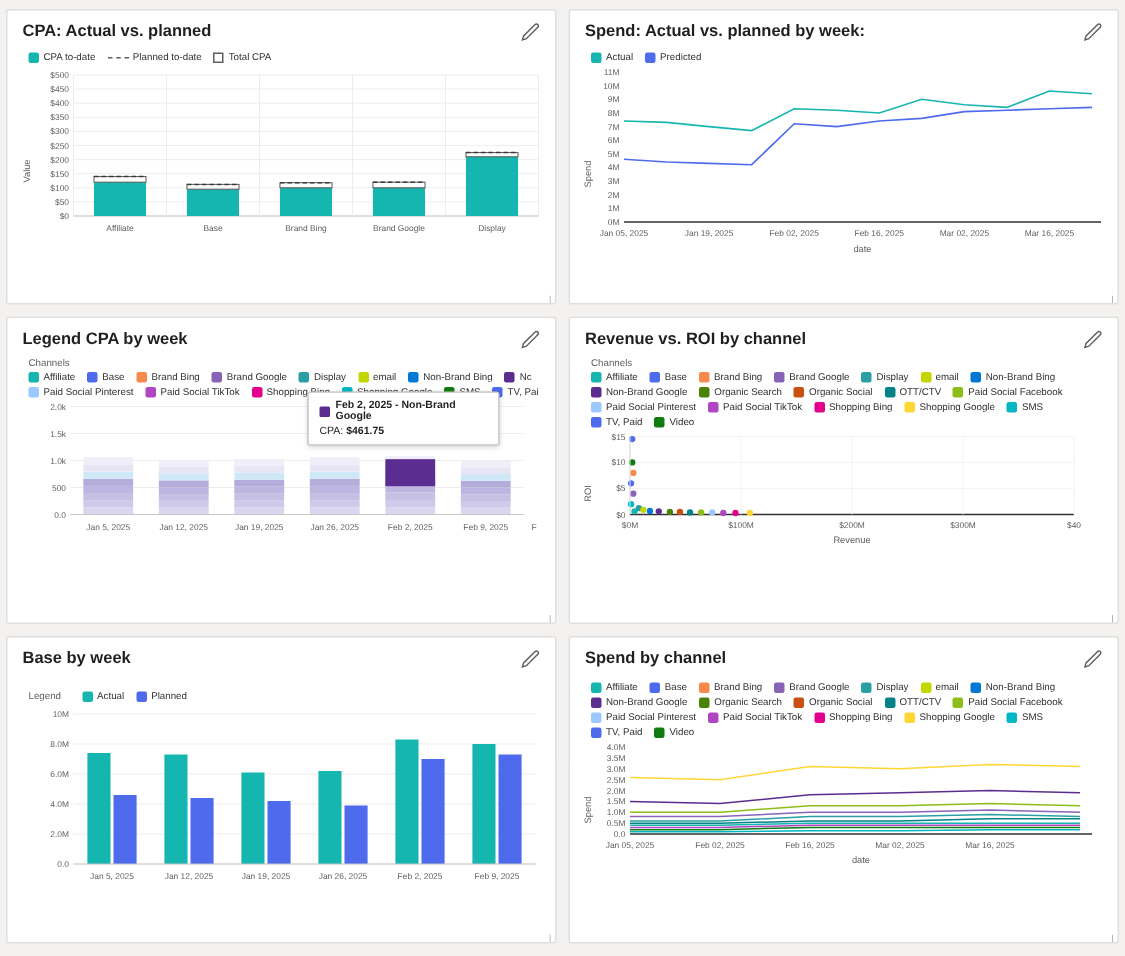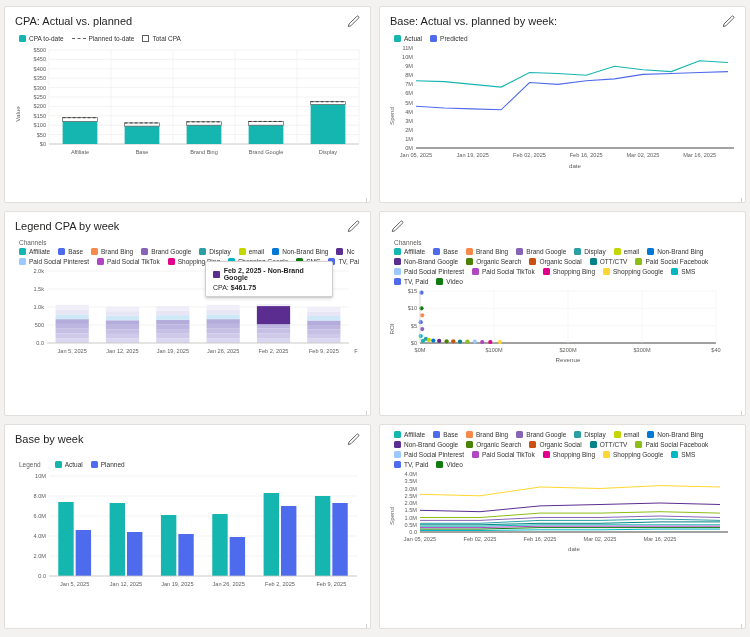--- a/index.html
+++ b/index.html
@@ -24,21 +24,21 @@
     overflow: hidden;
   }
   .card-head {
     display: flex;
     align-items: flex-start;
     justify-content: space-between;
     padding: 8px 10px 2px 10px;
   }
   .card-title {
     font-size: 11px;
-    font-weight: normal;
+    font-weight: bold;
     color: #201f1e;
     line-height: 13px;
   }
   .pencil {
     width: 14px; height: 14px;
     flex: 0 0 14px;
     color: #605e5c;
   }
   .pencil svg { display: block; }
   .legend {
@@ -193,21 +193,21 @@
     </div>
     <span class="resize">
       <svg viewBox="0 0 8 8" width="8" height="8">
           <path d="M8 0v8H0" fill="none" stroke="currentColor" stroke-width="1"></path>
         </svg>
     </span>
   </div>
 
   <div class="card">
     <div class="card-head">
-      <div class="card-title">Base: Actual vs. planned by week:</div>
+      <div class="card-title">Spend: Actual vs. planned by week:</div>
       <span class="pencil">
         <svg viewBox="0 0 16 16" width="14" height="14">
             <path d="M12.3 1.6a1.4 1.4 0 0 1 2 2L5.6 12.3l-3 .9.9-3 8.8-8.6z" fill="none" stroke="currentColor" stroke-width="1.1"></path>
           </svg>
       </span>
     </div>
     <div class="legend">
       <div class="leg-item">
         <span class="leg-sw" style="background:#15b5b0"></span>
         <span>Actual</span>
@@ -406,20 +406,21 @@
     </div>
     <span class="resize">
       <svg viewBox="0 0 8 8" width="8" height="8">
           <path d="M8 0v8H0" fill="none" stroke="currentColor" stroke-width="1"></path>
         </svg>
     </span>
   </div>
 
   <div class="card">
     <div class="card-head">
+      <div class="card-title">Revenue vs. ROI by channel</div>
       <span class="pencil">
         <svg viewBox="0 0 16 16" width="14" height="14">
             <path d="M12.3 1.6a1.4 1.4 0 0 1 2 2L5.6 12.3l-3 .9.9-3 8.8-8.6z" fill="none" stroke="currentColor" stroke-width="1.1"></path>
           </svg>
       </span>
     </div>
     <div class="legend-label">Channels</div>
     <div class="legend small" id="c4-legend">
         <div class="leg-item">
           <span class="leg-sw" style="background: rgb(21, 181, 176);"></span>
@@ -610,20 +611,28 @@
       </svg>
     </div>
     <span class="resize">
       <svg viewBox="0 0 8 8" width="8" height="8">
           <path d="M8 0v8H0" fill="none" stroke="currentColor" stroke-width="1"></path>
         </svg>
     </span>
   </div>
 
   <div class="card">
+    <div class="card-head">
+      <div class="card-title">Spend by channel</div>
+      <span class="pencil">
+        <svg viewBox="0 0 16 16" width="14" height="14">
+            <path d="M12.3 1.6a1.4 1.4 0 0 1 2 2L5.6 12.3l-3 .9.9-3 8.8-8.6z" fill="none" stroke="currentColor" stroke-width="1.1"></path>
+          </svg>
+      </span>
+    </div>
     <div class="legend small" id="c6-legend" style="padding-top:6px;">
         <div class="leg-item">
           <span class="leg-sw" style="background: rgb(21, 181, 176);"></span>
           <span>Affiliate</span>
         </div>
         <div class="leg-item">
           <span class="leg-sw" style="background: rgb(79, 107, 237);"></span>
           <span>Base</span>
         </div>
         <div class="leg-item">

